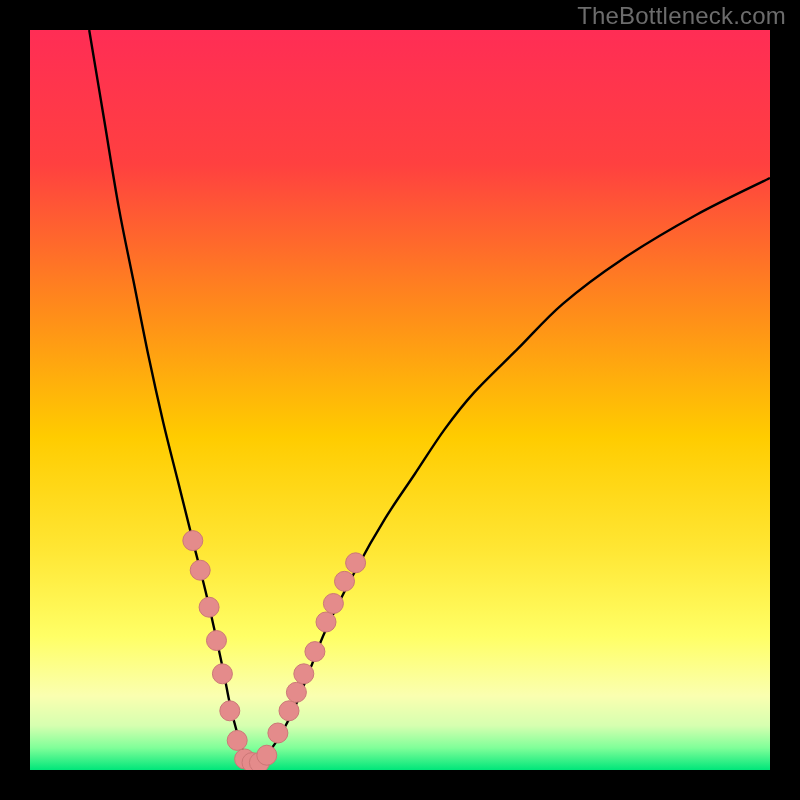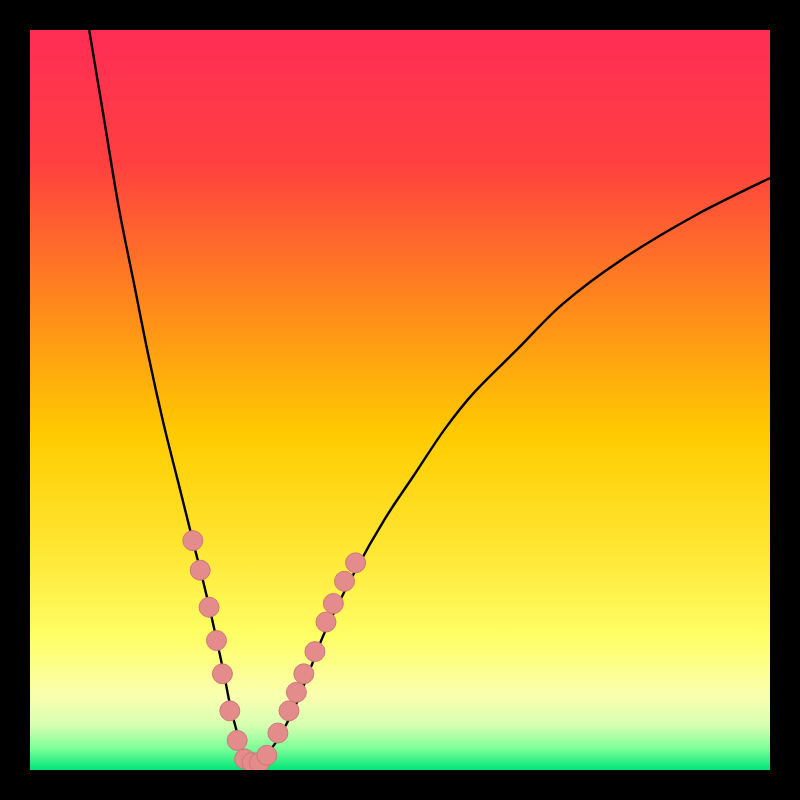--- a/index.html
+++ b/index.html
@@ -31,20 +31,21 @@
     left: 30px;
     top: 30px;
     width: 740px;
     height: 740px;
   }
 </style>
 </head>
 <body>
 
 <div class="outer">
+  <div class="watermark">TheBottleneck.com</div>
   <svg class="plot" viewBox="0 0 740 740" width="740" height="740">
     <defs>
       <linearGradient id="bg-grad" x1="0" y1="0" x2="0" y2="1">
           <stop offset="0%" stop-color="#ff2d55"></stop>
           <stop offset="18%" stop-color="#ff4040"></stop>
           <stop offset="38%" stop-color="#ff8c1a"></stop>
           <stop offset="55.00000000000001%" stop-color="#ffcc00"></stop>
           <stop offset="70%" stop-color="#ffe633"></stop>
           <stop offset="82%" stop-color="#ffff66"></stop>
           <stop offset="90%" stop-color="#faffb0"></stop>

